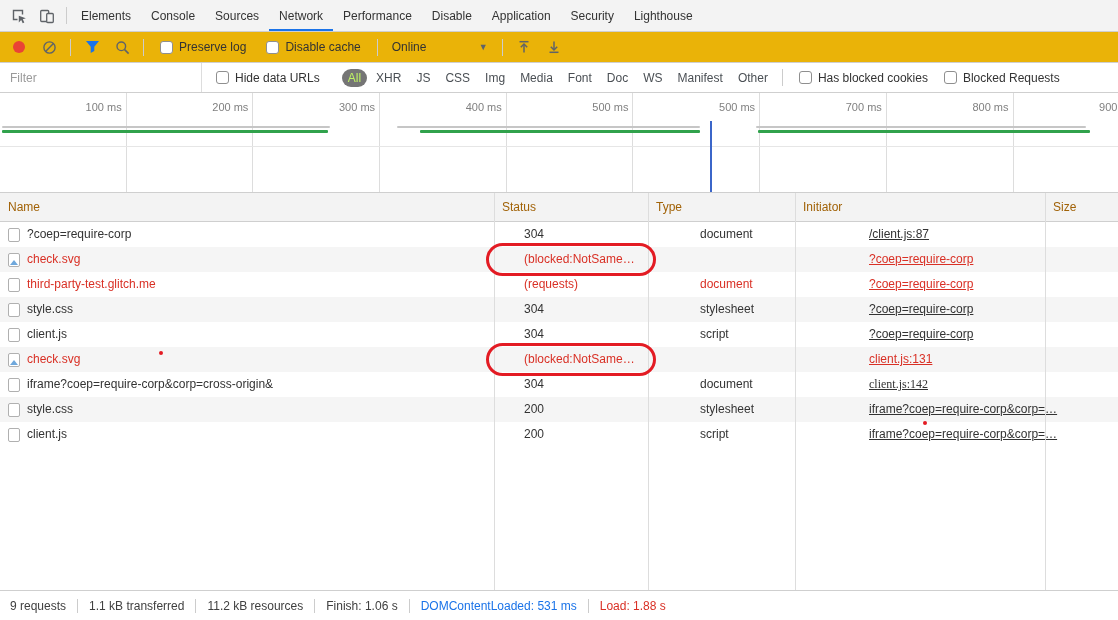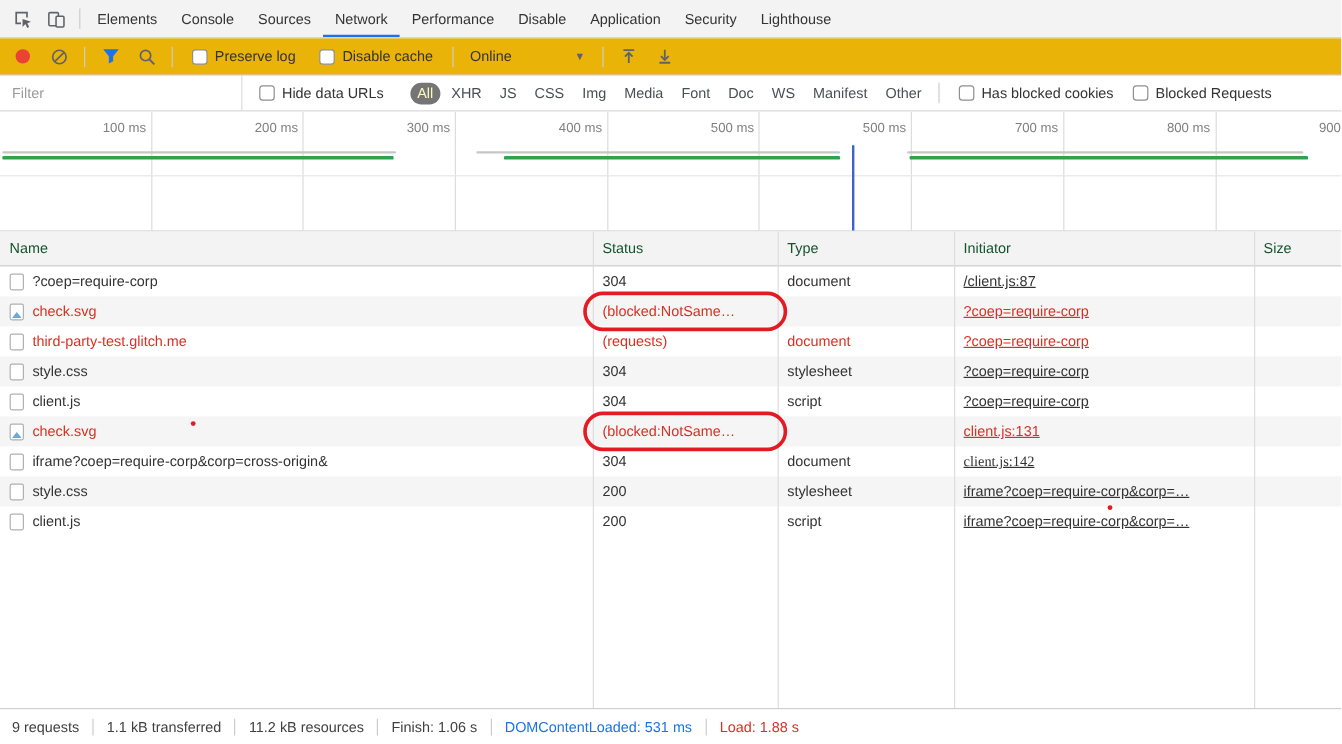--- a/index.html
+++ b/index.html
@@ -34,39 +34,39 @@
   .throttling{display:flex;align-items:center;justify-content:space-between;width:96px;margin:0 6px;color:#333;}
   .caret{font-size:9px;color:var(--icon-gray);}
 
   
   .filter-bar{height:30px;flex:none;background:#fff;border-bottom:1px solid var(--border);display:flex;align-items:center;white-space:nowrap;}
   .filter-input-wrap{width:202px;height:100%;border-right:1px solid #ddd;display:flex;align-items:center;padding-left:8px;flex:none;}
   .filter-input{border:none;outline:none;width:180px;font-family:inherit;font-size:12px;color:#333;background:transparent;}
   .filter-input::placeholder{color:#9a9a9a;}
   .type-filters{display:flex;align-items:center;gap:3px;margin-left:14px;}
   .type-filter{padding:2px 6px;color:#4a4f54;border-radius:10px;}
-  .type-filter.selected{background:#757575;color:#fef9c3;}
+  .type-filter.selected{background:#757575;color:#bef264;}
 
   
   .overview{height:100px;flex:none;border-bottom:1px solid var(--border);position:relative;background:#fff;overflow:hidden;}
   .ruler{display:flex;height:28px;align-items:center;}
   .ruler-cell{width:126.7px;flex:none;height:100%;border-right:1px solid var(--grid);text-align:right;padding-right:4px;color:#808080;font-size:11px;line-height:28px;}
   .grid{display:flex;height:72px;}
   .grid-cell{width:126.7px;flex:none;height:100%;border-right:1px solid var(--grid);}
   .hline{position:absolute;left:0;right:0;top:53px;height:1px;background:#e6e6e6;}
   .wf-bar{position:absolute;border-radius:1px;}
   .wf-gray{background:#c6c6c6;}
   .wf-green{background:var(--green);}
   .dcl-line{position:absolute;top:28px;width:2px;height:72px;background:#3b66c9;}
 
   
   .table-area{flex:1;position:relative;background:#fff;overflow:hidden;}
   .thead{display:flex;height:29px;background:#f3f3f3;border-bottom:1px solid var(--border);}
-  .th{flex:none;padding:0 8px;line-height:28px;color:#14532d;overflow:hidden;white-space:nowrap;}
-  .tr{display:flex;height:25px;position:relative;}
+  .th{flex:none;padding:0 8px;line-height:28px;color:#a16207;overflow:hidden;white-space:nowrap;}
+  .tr{display:flex;height:25px;position:relative;gap:22px;}
   .tbody .tr:nth-child(even){background:#f5f5f5;}
   .td{flex:none;padding:0 8px;line-height:25px;overflow:hidden;white-space:nowrap;color:#333;}
   .td.name{display:flex;align-items:center;gap:7px;}
   .cell-text{overflow:hidden;text-overflow:ellipsis;}
   .file-icon{width:12px;height:14px;border:1px solid #b0b0b0;border-radius:2px;background:#fff;position:relative;flex:none;}
   .file-icon.image::after{content:"";position:absolute;left:1px;bottom:1px;width:0;height:0;
     border-left:4px solid transparent;border-right:4px solid transparent;border-bottom:5px solid #6fa8dc;}
   .initiator-link{text-decoration:underline;color:#333;}
   .tr.error .td,.tr.error .initiator-link{color:var(--error);}
   .col-sep{position:absolute;top:0;bottom:0;width:1px;background:var(--grid);}

